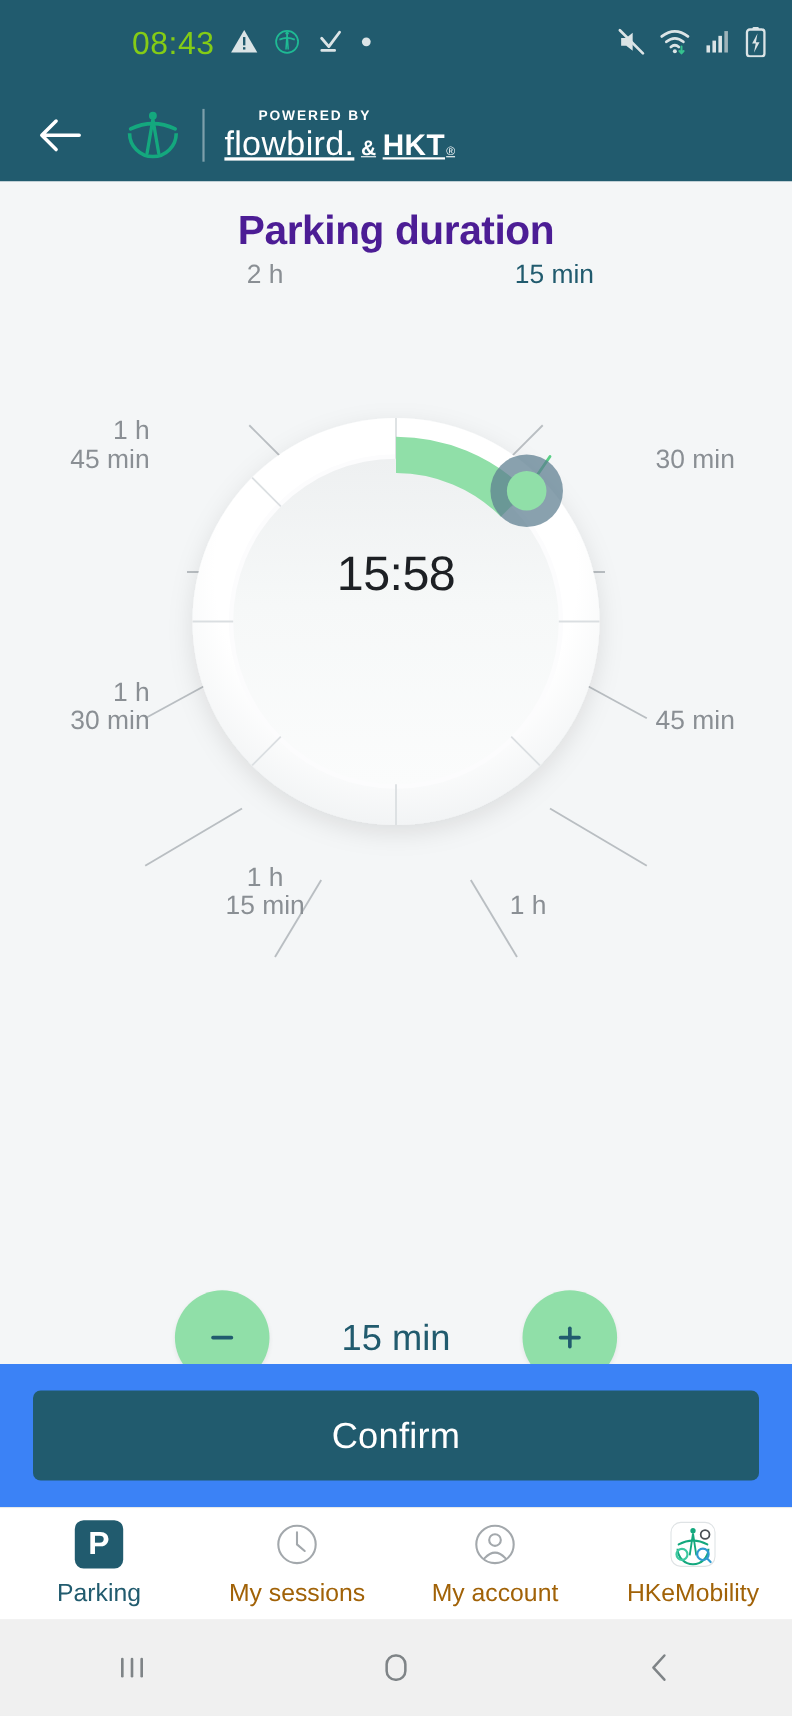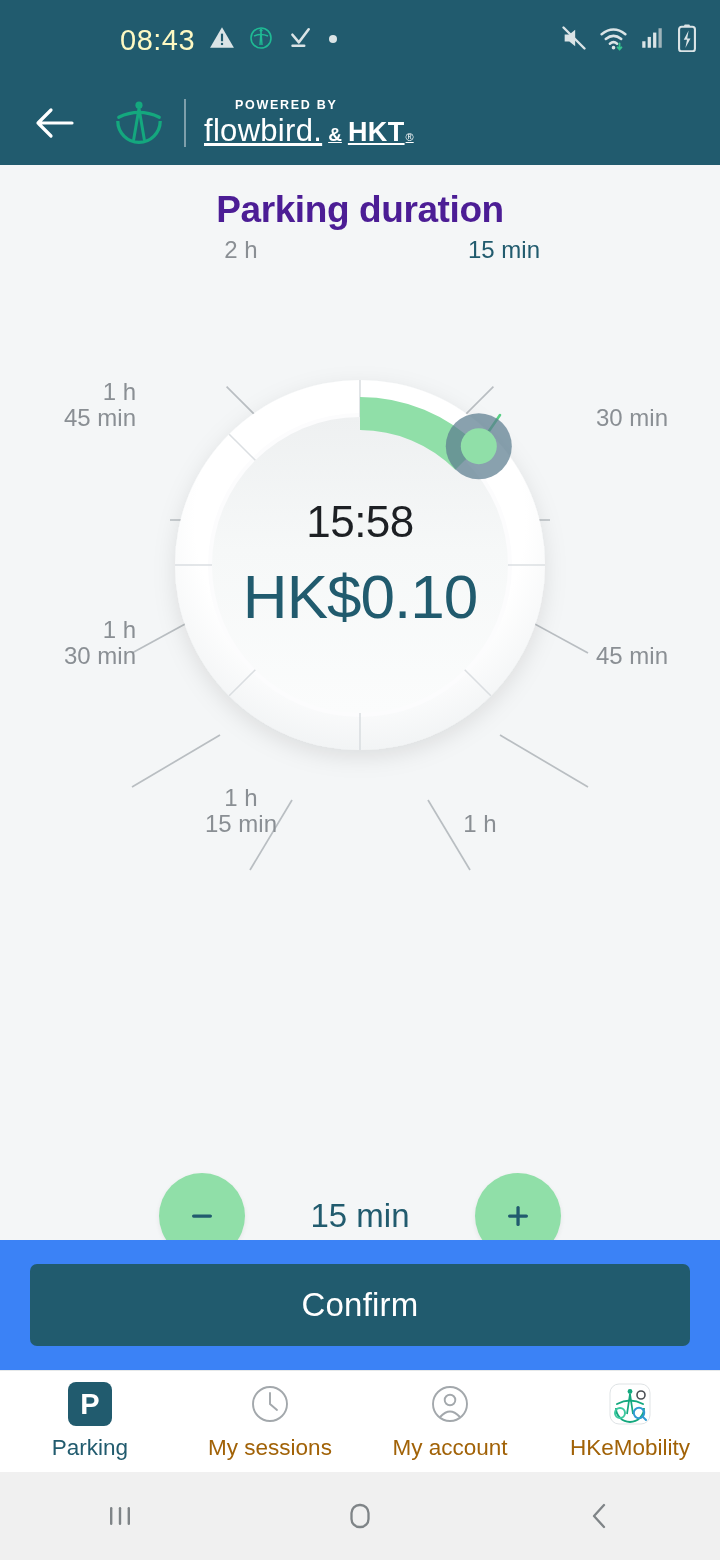--- a/index.html
+++ b/index.html
@@ -18,21 +18,21 @@
 
   
   .statusbar {
     height: 80px; background: #215b6e;
     display: flex; align-items: center;
     padding: 0 22px 0 120px;
     flex: 0 0 auto;
   }
   .sb-left { display: flex; align-items: center; gap: 14px; }
   .sb-time {
-    color: #fef9c3; font-size: 29px; letter-spacing: .5px;
+    color: #84cc16; font-size: 29px; letter-spacing: .5px;
     font-family: "Liberation Sans", sans-serif;
   }
   .sb-right { margin-left: auto; display: flex; align-items: center; gap: 11px; }
   .sb-ic { display: block; }
 
   
   .appbar {
     height: 85px; background: #215b6e;
     display: flex; align-items: center; padding: 0 26px;
     flex: 0 0 auto;
@@ -310,21 +310,20 @@
         <line x1="478" y1="202" x2="500" y2="170" stroke="#59cf86" stroke-width="2.6" stroke-linecap="round"></line>
 
         <g>
           <circle cx="478.8" cy="201.2" r="33" fill="#5c7d8f" opacity="0.72"></circle>
           <circle cx="478.8" cy="201.2" r="18" fill="#90dfa8"></circle>
         </g>
       </svg>
 
       <div style="position:absolute; left:0; right:0; top:252px; text-align:center;">
         <div style="font-size:44px; color:#1d2024; letter-spacing:-0.5px;">15:58</div>
-        <div style="font-size:62px; color:#215b6e; letter-spacing:-1px; margin-top:14px;">HK$0.10</div>
       </div>
 
       <div class="tick-label active" style="left:444px; top:-8px; width:120px;">15 min</div>
       <div class="tick-label" style="left:596px; top:160px; width:120px; text-align:left;">30 min</div>
       <div class="tick-label" style="left:596px; top:398px; width:120px; text-align:left;">45 min</div>
       <div class="tick-label" style="left:430px; top:566px; width:100px;">1 h</div>
       <div class="tick-label" style="left:186px; top:540px; width:110px;">1 h
 15 min</div>
       <div class="tick-label" style="left:16px; top:372px; width:120px; text-align:right;">1 h
 30 min</div>

